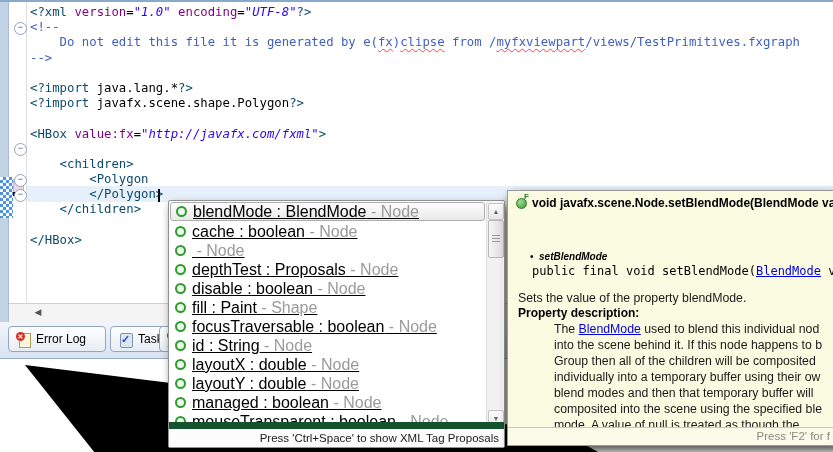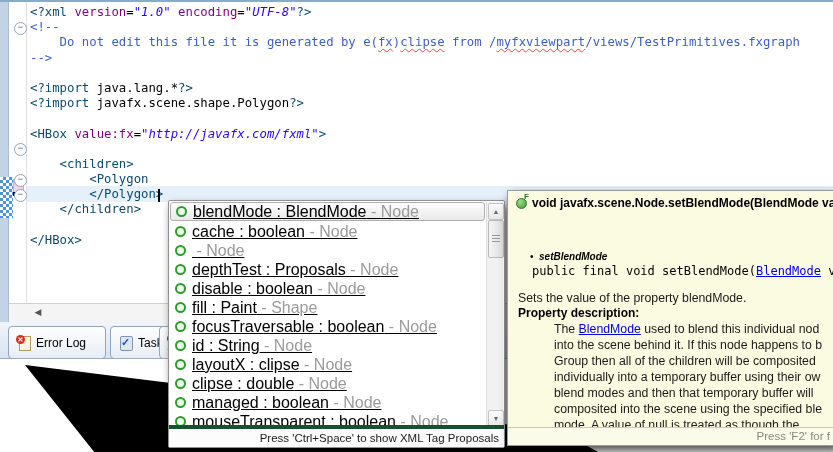--- a/index.html
+++ b/index.html
@@ -31,21 +31,21 @@
   .cms{color:#3f5fbf;text-decoration:underline wavy #ff4040 1px;text-underline-offset:2px;}
 
   
   #hscroll{left:9px;top:303px;width:824px;height:18px;background:#f4f4f4;
     border-top:1px solid #d0d0d0;border-bottom:1px solid #c6c6c6;}
   #hscroll-arrow{left:20px;top:0;width:18px;height:17px;color:#555;font-size:9px;line-height:17px;text-align:center;}
 
   
   #tabstrip{left:0;top:322px;width:833px;height:36px;
     background:linear-gradient(#f1f5fb,#d8e3f1);border-bottom:1px solid #93a6bd;}
-  .vtab{top:4px;height:33px;background:linear-gradient(#fefefe,#e7edf5);
+  .vtab{top:4px;height:26px;background:linear-gradient(#fefefe,#e7edf5);
     border:1px solid #93a6bd;border-radius:4px;display:flex;align-items:center;gap:5px;
     padding:0 7px;font-size:12px;color:#000;box-sizing:border-box;}
   .ticon{width:15px;height:15px;position:relative;flex:none;}
   .page{position:absolute;left:3px;top:1px;width:10px;height:13px;background:#fdf6dc;border:1px solid #b59a5e;}
   .redball{position:absolute;left:0;top:0;width:9px;height:9px;border-radius:50%;background:#d62d20;
     color:#fff;font:bold 7px/9px "Liberation Sans",sans-serif;text-align:center;}
   .clip{position:absolute;left:2px;top:1px;width:11px;height:13px;background:#dde7f2;border:1px solid #7d94ad;border-radius:2px;}
   .check{position:absolute;left:3px;top:0px;color:#2b4fd0;font:bold 11px/14px "Liberation Sans",sans-serif;}
   .warn{position:absolute;left:0;bottom:0;width:0;height:0;border-left:5px solid transparent;
     border-right:5px solid transparent;border-bottom:8px solid #f2c12e;}
@@ -65,21 +65,21 @@
   .pname{color:#000;} .pctx{color:#9a9a9a;text-align:right;}
   .prow.sel{background:linear-gradient(#fdfdfd,#e9e9e9);border:1px solid #aeaeae;border-radius:3px;
     height:17px;margin:0 2px 1px 0;}
   #pscroll{position:absolute;top:1px;right:1px;width:16px;bottom:19px;background:#f1f1f1;border-left:1px solid #dcdcdc;}
   .sbtn{position:absolute;left:1px;width:14px;height:15px;background:linear-gradient(#fcfcfc,#e8e8e8);
     border:1px solid #c5c5c5;border-radius:2px;color:#666;font-size:7px;line-height:15px;text-align:center;}
   #sthumb{position:absolute;left:1px;top:18px;width:14px;height:36px;background:linear-gradient(90deg,#f5f5f5,#dcdcdc);
     border:1px solid #b9b9b9;border-radius:2px;}
   #sgrip{position:absolute;left:3px;top:14px;width:8px;height:8px;
     background:repeating-linear-gradient(#9a9a9a 0 1px,transparent 1px 3px);}
-  #pstatus{position:absolute;left:0;right:0;bottom:0;height:18px;background:#fcfcfc;border-top:4px solid #14532d;
+  #pstatus{position:absolute;left:0;right:0;bottom:0;height:18px;background:#fcfcfc;border-top:7px solid #14532d;
     font-size:11.5px;color:#1a1a1a;text-align:right;line-height:18px;padding-right:5px;}
 
   
   #hover{left:507px;top:190px;width:330px;height:256px;background:#fbfbe1;
     border:1px solid #9a9a9a;box-shadow:3px 5px 9px rgba(0,0,0,0.7);box-sizing:border-box;}
   #jheader{left:8px;top:5px;white-space:nowrap;font-size:12px;font-weight:bold;color:#000;display:flex;align-items:center;gap:5px;}
   .mball{width:9px;height:9px;border-radius:50%;background:radial-gradient(circle at 35% 30%,#9fdc8f,#3e9b33);
     border:1px solid #2c7a24;position:relative;flex:none;}
   .mball:after{content:"F";position:absolute;left:7px;top:-7px;color:#2c7a24;font:bold 8px "Liberation Sans",sans-serif;}
   #jbullet{left:10px;top:60px;font-size:10px;color:#000;white-space:nowrap;margin-left:12px;}
@@ -197,26 +197,26 @@
         <span class="pname">focusTraversable : boolean</span>
         <span class="pctx">&nbsp;- Node</span>
       </div>
       <div class="prow">
         <span class="cicon"></span>
         <span class="pname">id : String</span>
         <span class="pctx">&nbsp;- Node</span>
       </div>
       <div class="prow">
         <span class="cicon"></span>
-        <span class="pname">layoutX : clipse</span>
-        <span class="pctx">&nbsp;- Node</span>
-      </div>
-      <div class="prow">
-        <span class="cicon"></span>
-        <span class="pname">clipse : double</span>
+        <span class="pname">layoutX : double</span>
+        <span class="pctx">&nbsp;- Node</span>
+      </div>
+      <div class="prow">
+        <span class="cicon"></span>
+        <span class="pname">layoutY : double</span>
         <span class="pctx">&nbsp;- Node</span>
       </div>
       <div class="prow">
         <span class="cicon"></span>
         <span class="pname">managed : boolean</span>
         <span class="pctx">&nbsp;- Node</span>
       </div>
       <div class="prow">
         <span class="cicon"></span>
         <span class="pname">mouseTransparent : boolean</span>

